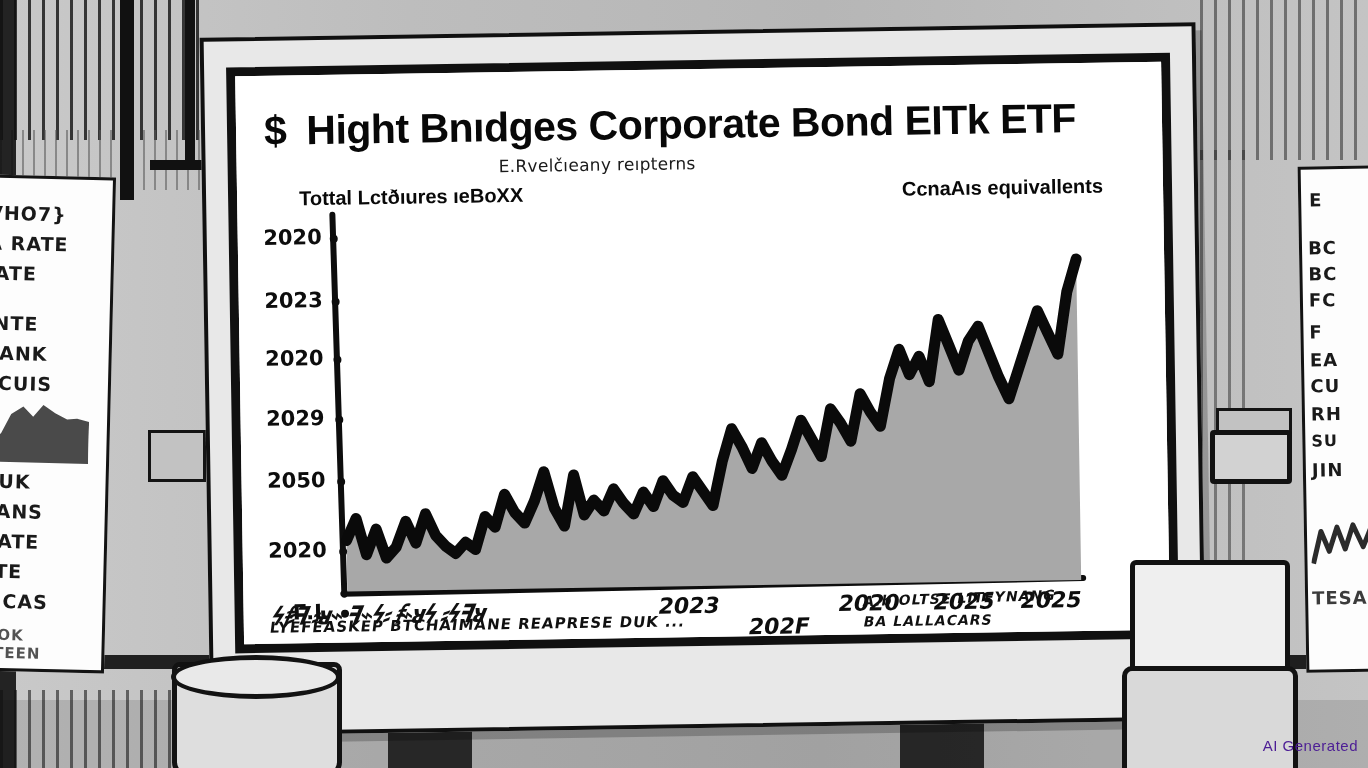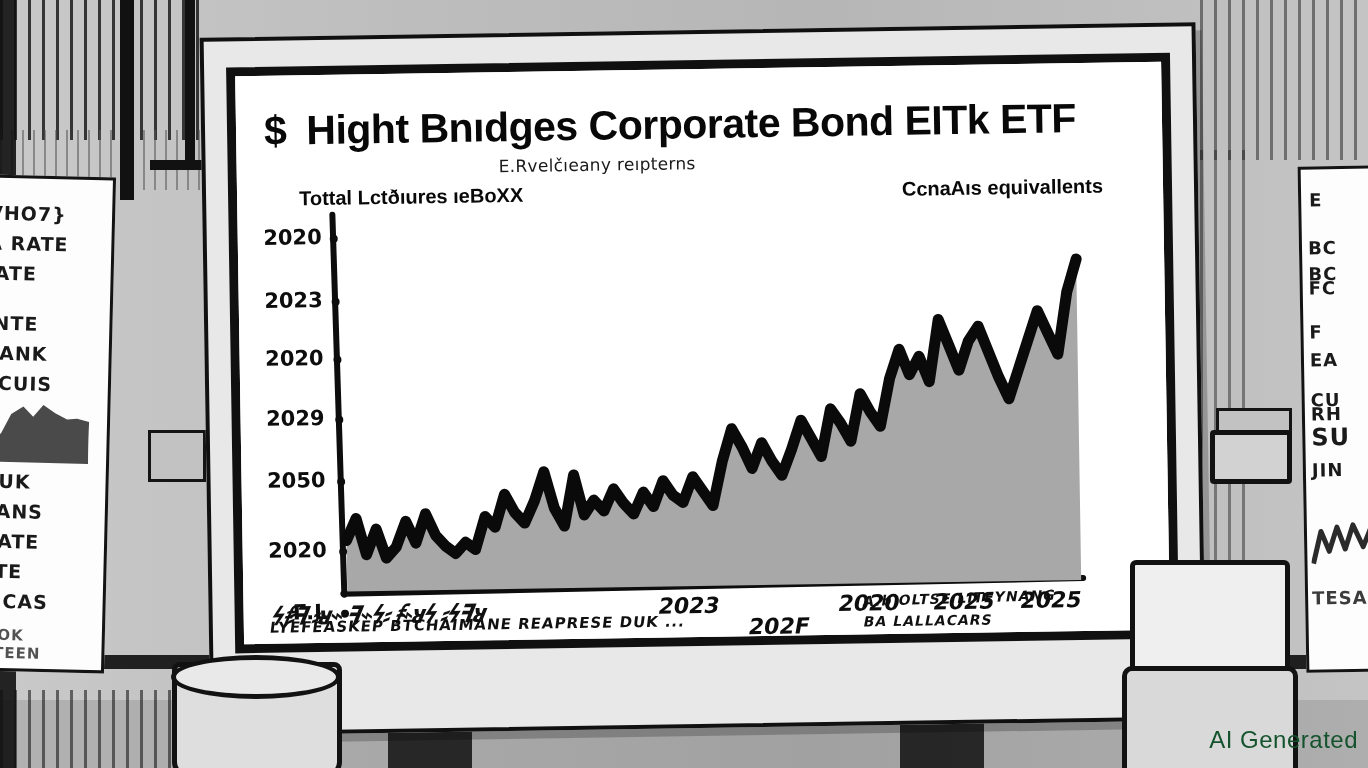--- a/index.html
+++ b/index.html
@@ -44,21 +44,21 @@
   .xscribble{position:absolute;font-size:22px;font-weight:700;font-style:italic;color:#111;
     font-family:"DejaVu Sans",sans-serif;white-space:nowrap;
     transform:skewX(-14deg) scaleY(1.15);letter-spacing:-2px;}
 
   .footnote{position:absolute;font-size:15px;font-weight:700;color:#101010;
     font-family:"DejaVu Sans",sans-serif;letter-spacing:1px;white-space:nowrap;
     transform:skewX(-8deg);}
 
   
   .mug{position:absolute;background:#dedede;border:5px solid #121212;}
-  .watermark{position:absolute;right:10px;bottom:14px;font-size:24px;color:#14532d;
+  .watermark{position:absolute;right:10px;bottom:14px;font-size:15px;color:#4c1d95;
     font-family:"Liberation Sans",sans-serif;letter-spacing:.5px;}
 </style>
 </head>
 <body>
 
 <div id="scene">
   <div class="bg-base"></div>
 
   <div class="stripes" style="left:0;top:0;width:210px;height:140px;"></div>
   <div class="stripes-soft" style="left:0;top:130px;width:200px;height:60px;"></div>
@@ -99,26 +99,26 @@
   <div class="paper-line" style="left:-8px;top:382px;font-size:19px;">NTE</div>
   <div class="paper-line" style="left:-6px;top:412px;font-size:19px;">AICAS</div>
   <div class="paper-line" style="left:-4px;top:448px;font-size:15px;opacity:.75;">E OK</div>
   <div class="paper-line" style="left:-2px;top:466px;font-size:15px;opacity:.75;">STEEN</div>
 </div>
 
 <div class="paper" style="left:1302px;top:166px;width:80px;height:500px;transform:rotate(-1deg);">
   <div class="paper-line" style="left:8px;top:20px;font-size:18px;">E</div>
   <div class="paper-line" style="left:6px;top:68px;font-size:18px;">BC</div>
   <div class="paper-line" style="left:6px;top:94px;font-size:18px;">BC</div>
-  <div class="paper-line" style="left:6px;top:108px;font-size:18px;">FC</div>
+  <div class="paper-line" style="left:6px;top:120px;font-size:18px;">FC</div>
   <div class="paper-line" style="left:6px;top:152px;font-size:18px;">F</div>
   <div class="paper-line" style="left:6px;top:180px;font-size:18px;text-align:center;">EA</div>
-  <div class="paper-line" style="left:6px;top:206px;font-size:18px;margin-top:14px;">CU</div>
+  <div class="paper-line" style="left:6px;top:206px;font-size:18px;">CU</div>
   <div class="paper-line" style="left:6px;top:234px;font-size:18px;">RH</div>
-  <div class="paper-line" style="left:6px;top:254px;font-size:24px;">SU</div>
+  <div class="paper-line" style="left:6px;top:262px;font-size:16px;">SU</div>
   <div class="paper-line" style="left:6px;top:290px;font-size:18px;">JIN</div>
 
   <svg class="mini-area" style="left:4px;top:348px;" width="76" height="50" viewBox="0 0 76 50">
     <polyline points="2,46 10,14 18,34 26,10 34,32 42,8 52,30 62,6 74,26" fill="none" stroke="#2b2b2b" stroke-width="5" stroke-linejoin="round"></polyline>
   </svg>
 
   <div class="paper-line" style="left:4px;top:418px;font-size:18px;opacity:.85;">TESA</div>
 </div>
 
 <div id="monitor">

